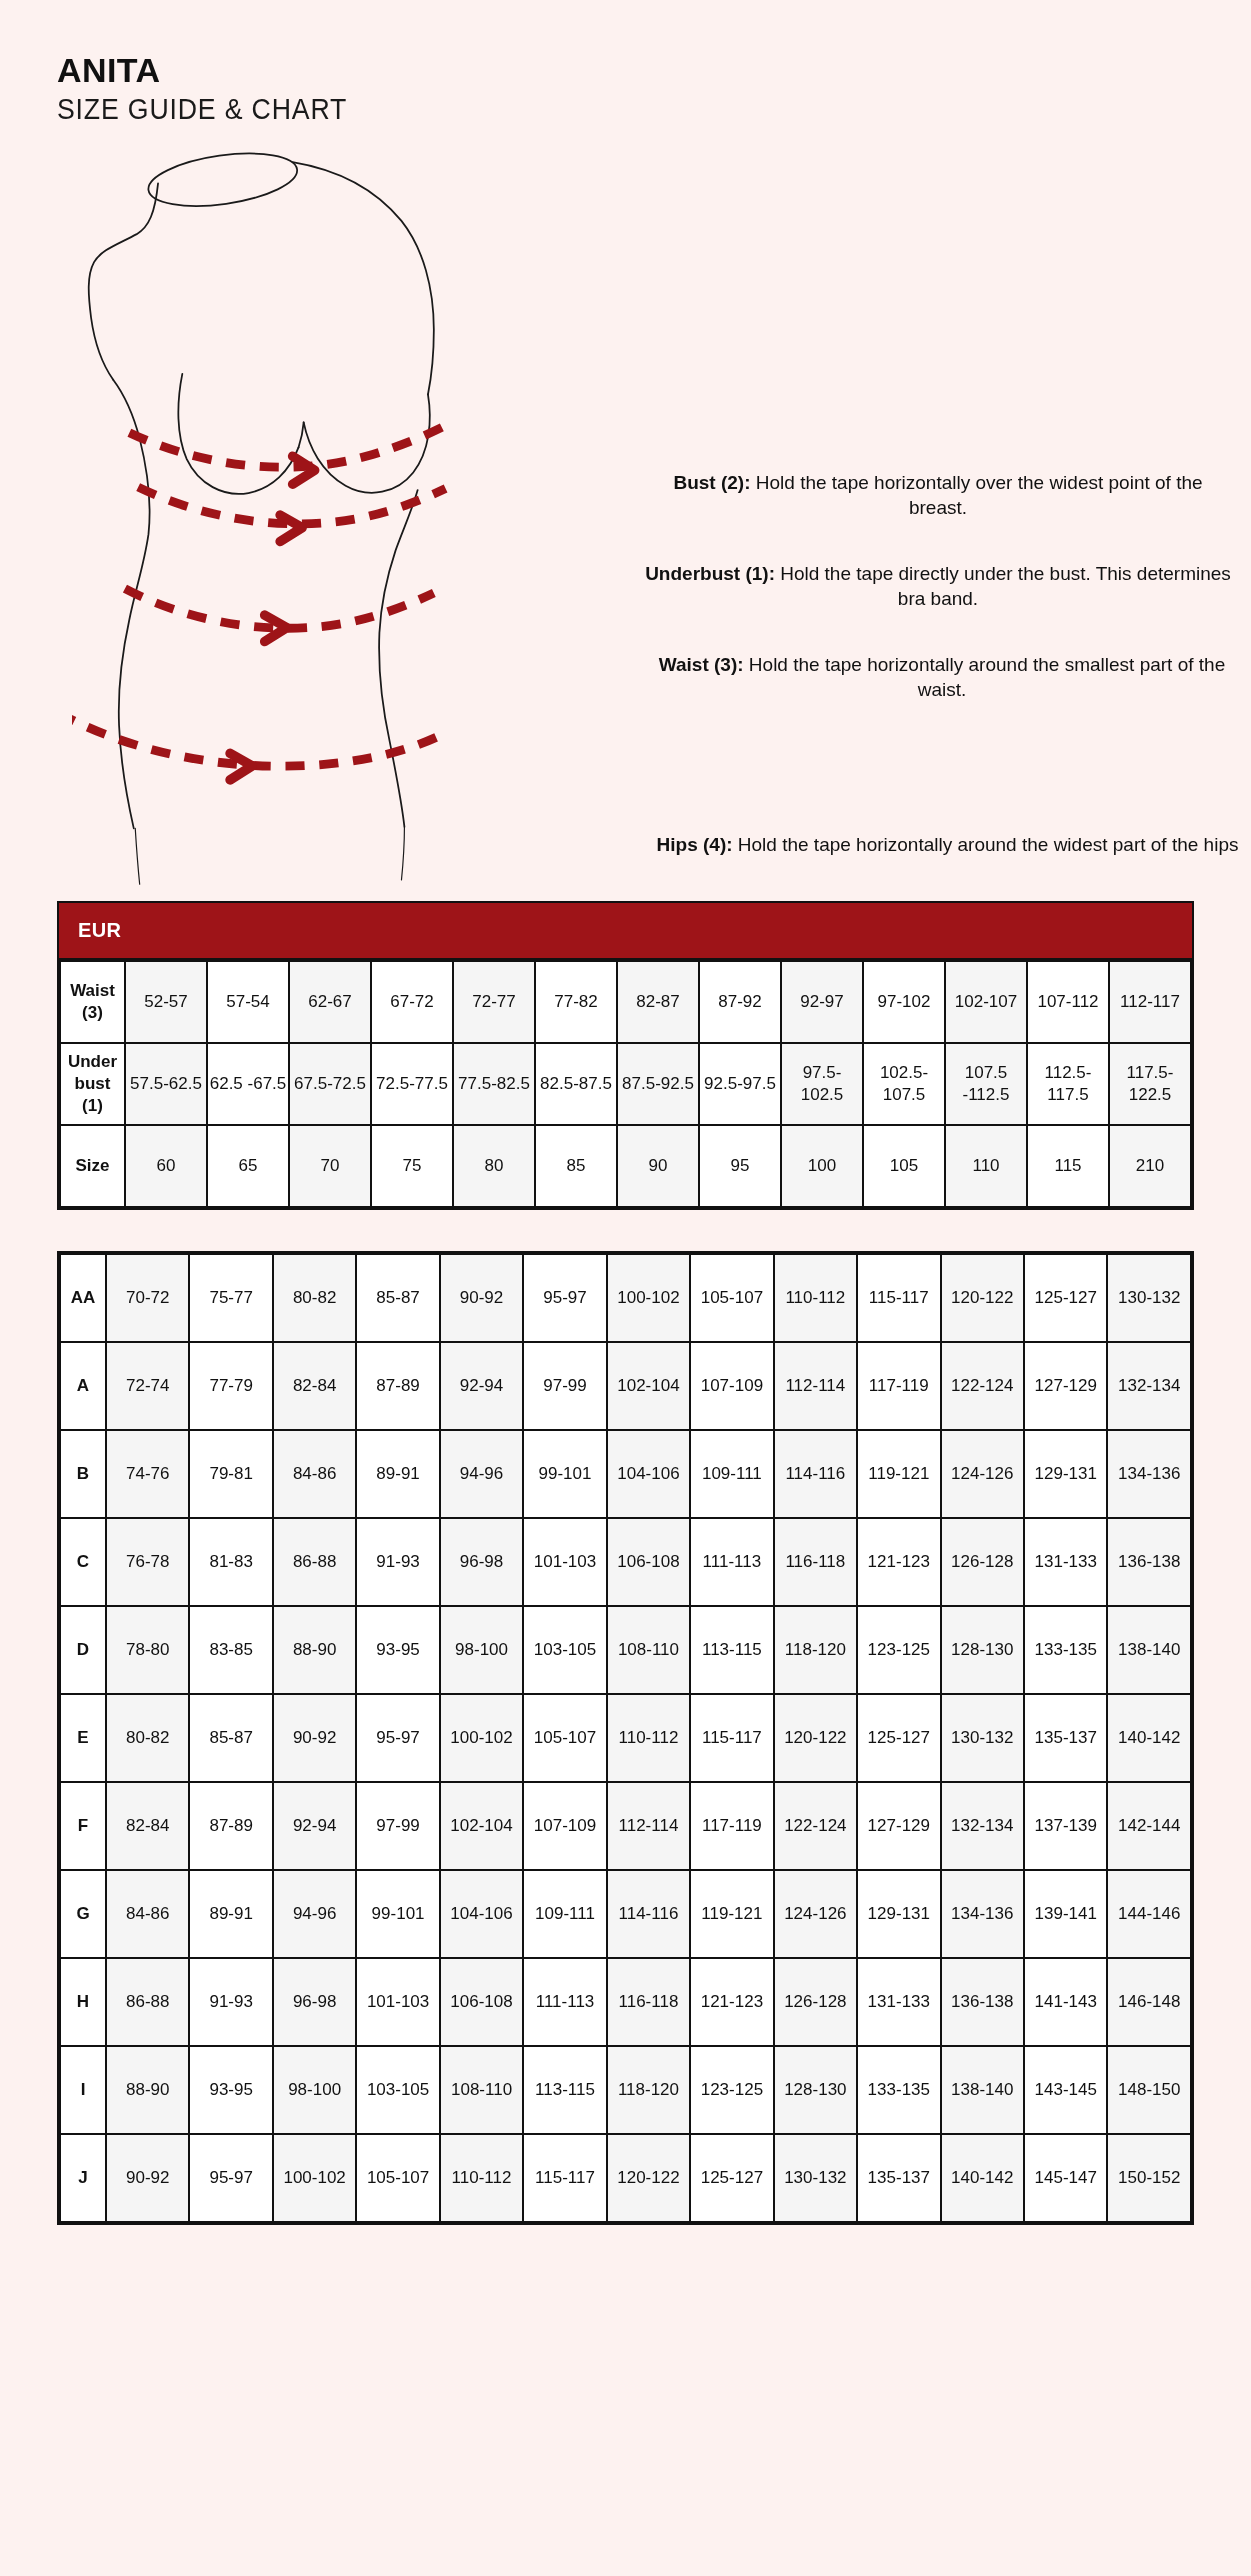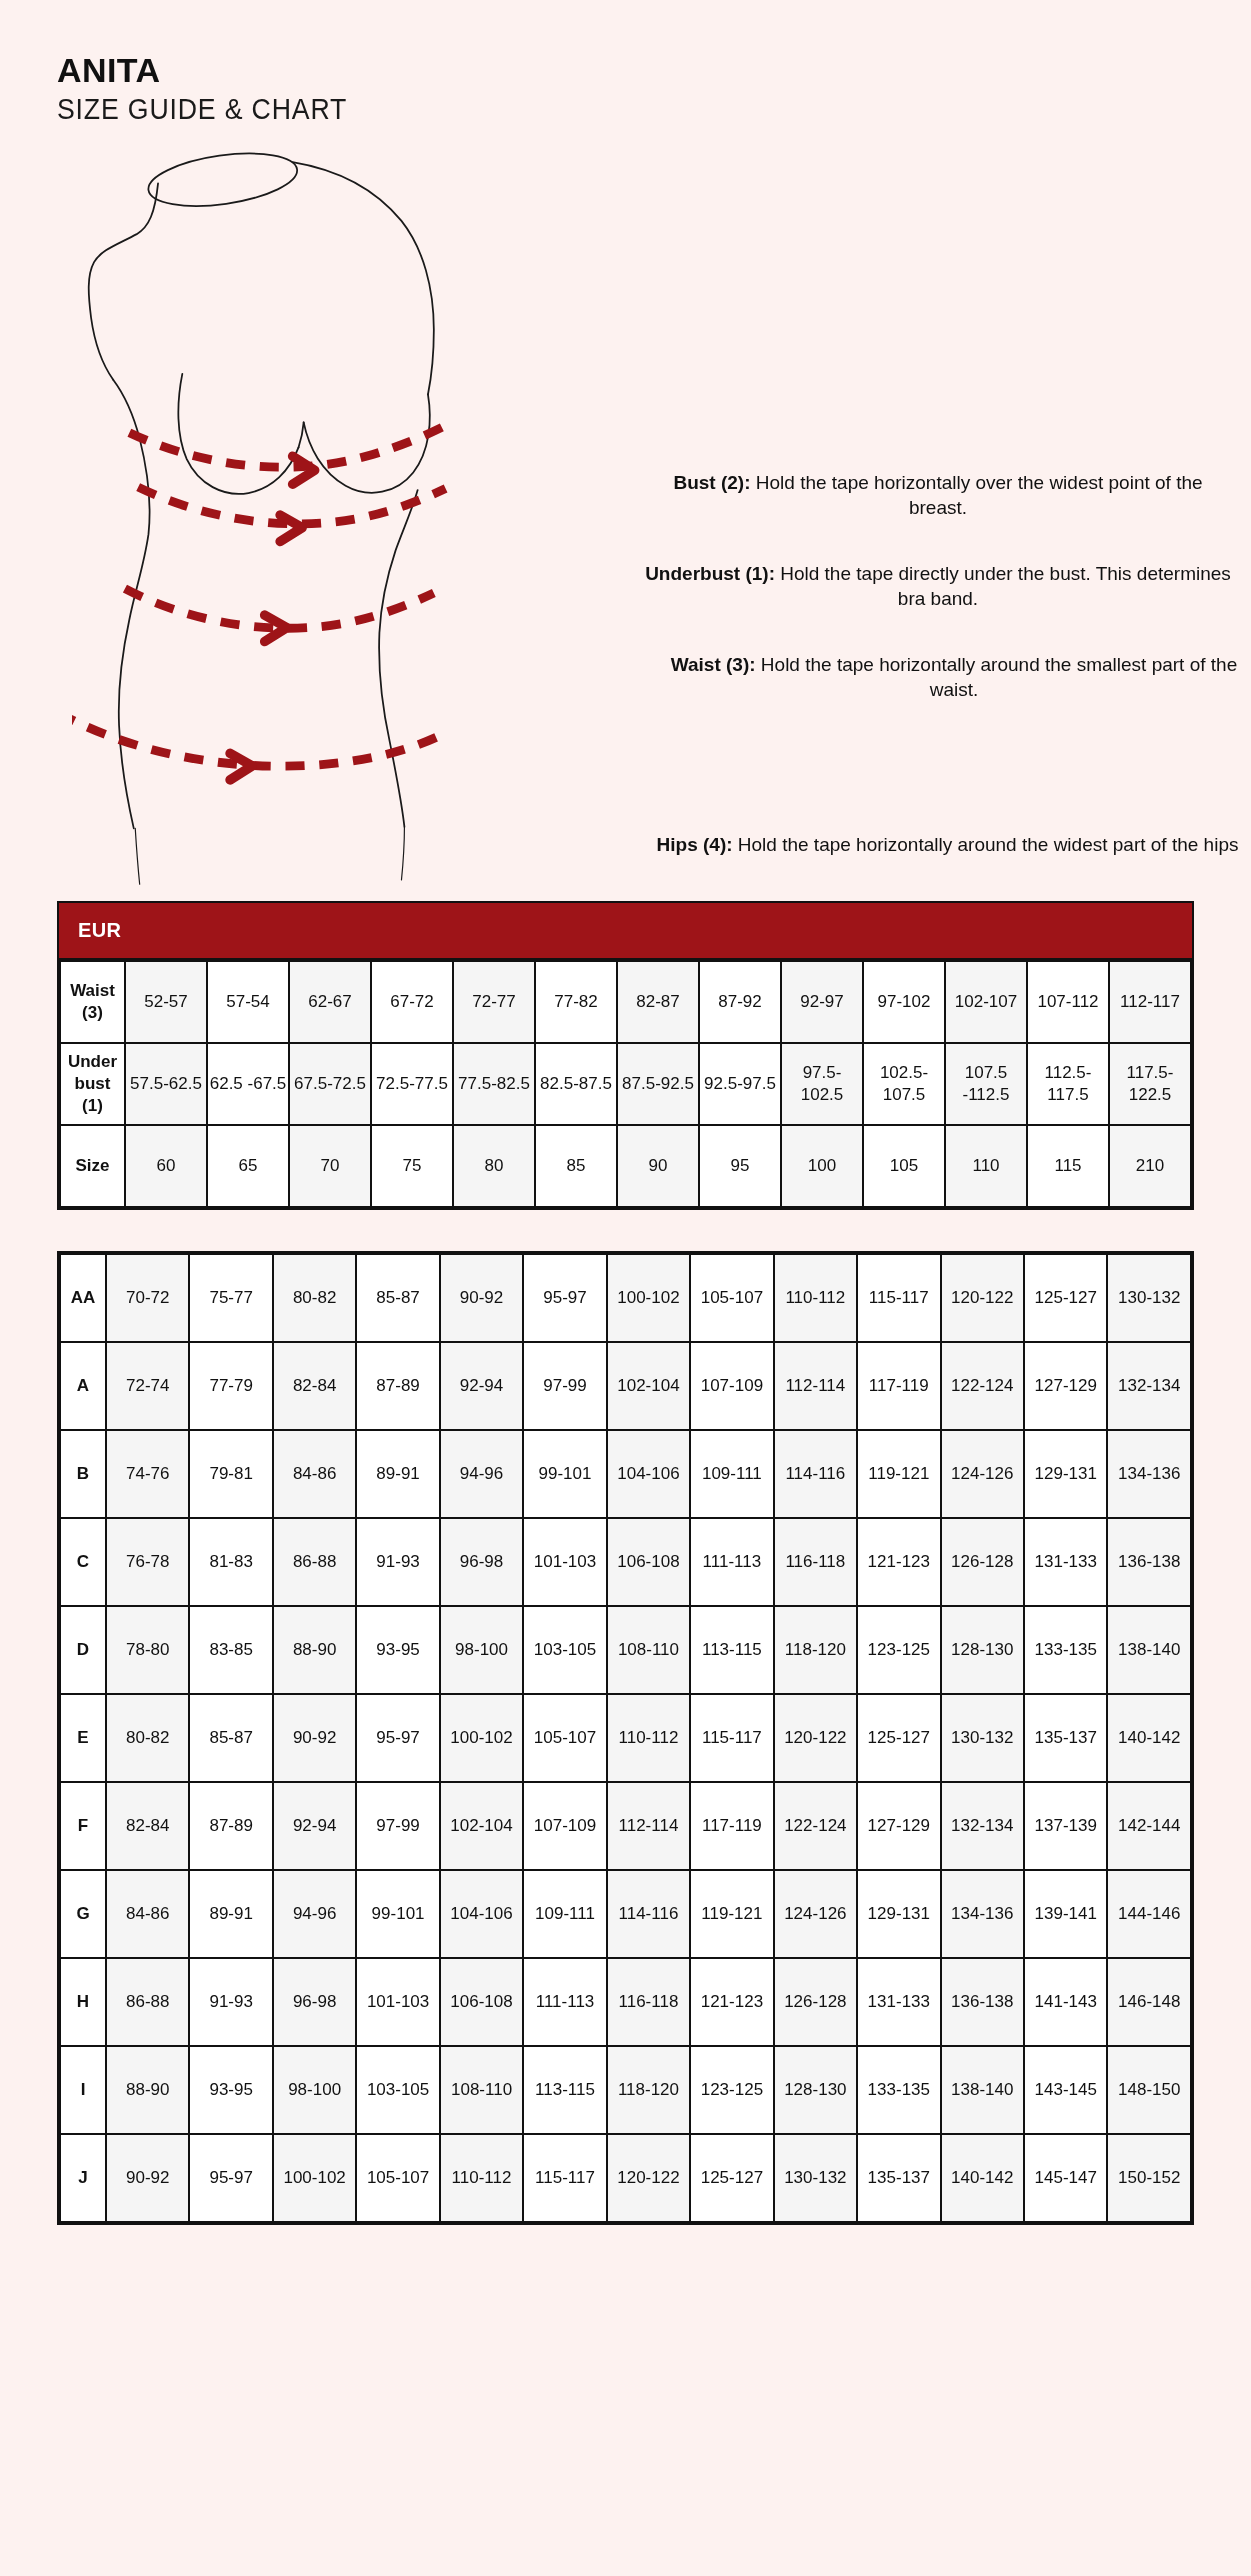--- a/index.html
+++ b/index.html
@@ -44,21 +44,21 @@
   .instr {
     position: absolute;
     font-size: 19px;
     line-height: 1.32;
     text-align: left;
     color: #111;
   }
   .instr .lbl { font-weight: 700; white-space: nowrap; }
   .instr-bust      { top: 326px; left: 0; width: 592px; text-align: center; }
   .instr-underbust { top: 417px; left: 0; width: 592px; text-align: center; }
-  .instr-waist     { top: 508px; left: 16px; width: 592px; text-align: center; }
+  .instr-waist     { top: 508px; left: 4px; width: 592px; text-align: center; }
   .instr-hips      { top: 688px; left: 0; width: 611px; text-align: center; }
 
   
   .tbl-wrap { border: 2.9px solid #111; background: #fff; }
   .tbl-title {
     background: #9e1418;
     color: #ffffff;
     font-size: 20px;
     font-weight: 700;
     letter-spacing: 0.4px;

